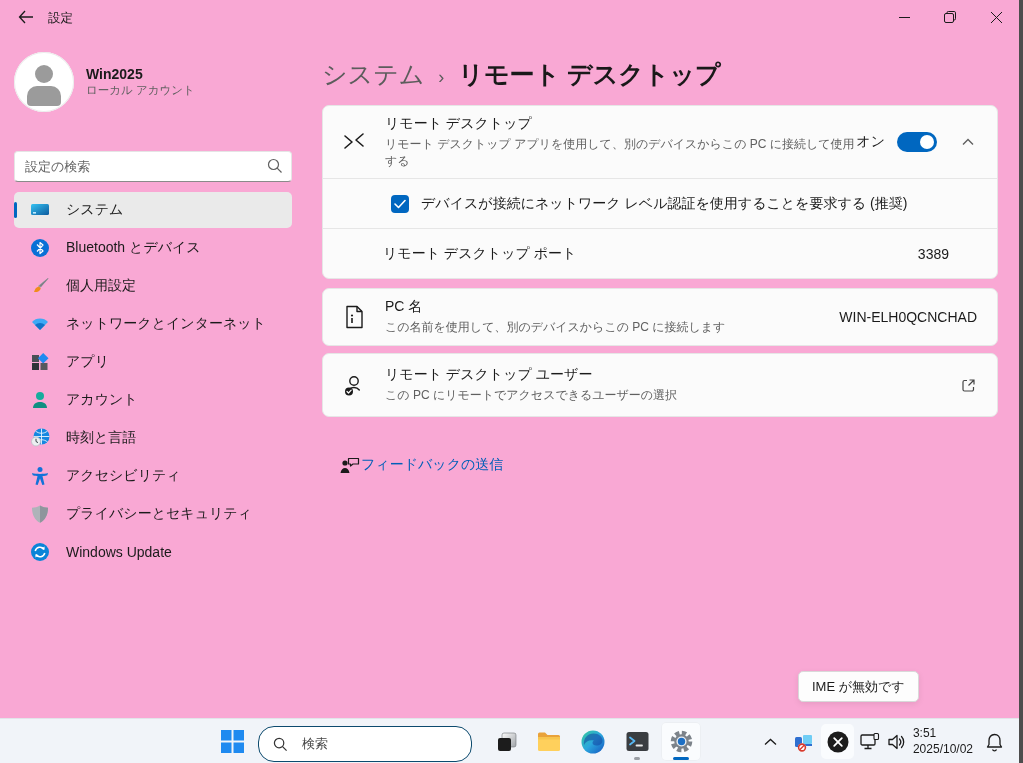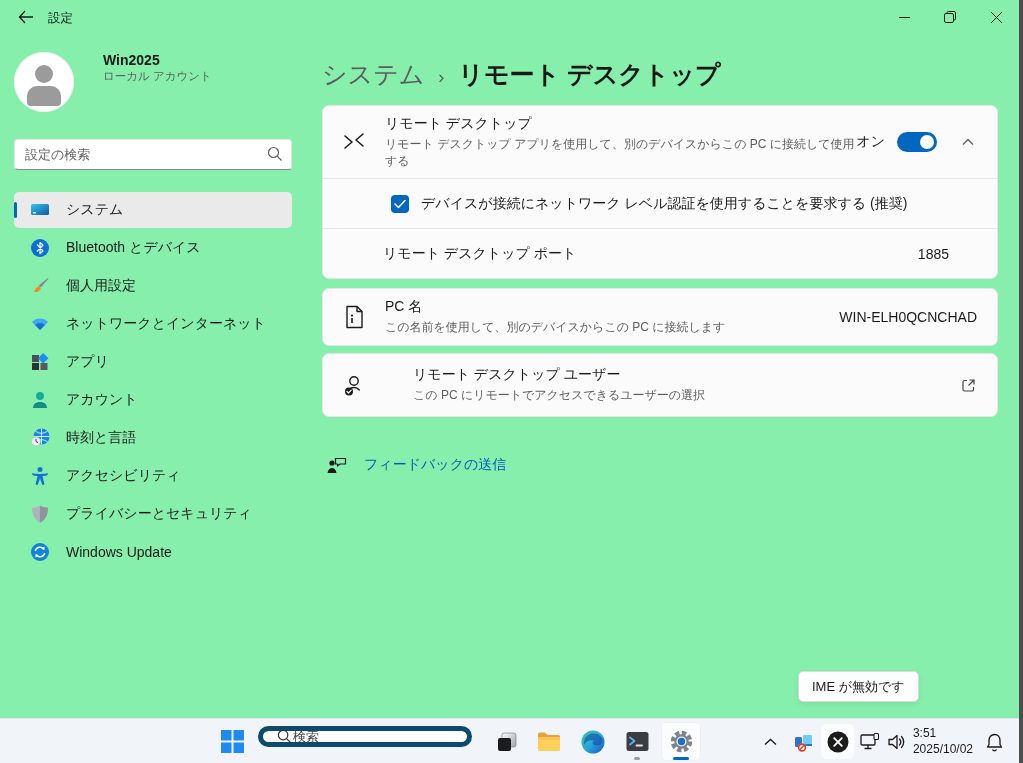--- a/index.html
+++ b/index.html
@@ -1,37 +1,37 @@
 <!DOCTYPE html>
 <html><head>
 <meta charset="utf-8">
 <style>
   * { margin:0; padding:0; box-sizing:border-box; }
   html,body { width:1023px; height:763px; }
   body { font-family:"Liberation Sans","DejaVu Sans",sans-serif; color:#1b1b1b; background:#f3f3f3; overflow:hidden; }
-  .screen { position:relative; width:1023px; height:763px; background:#86efac; overflow:hidden; }
+  .screen { position:relative; width:1023px; height:763px; background:#f9a8d4; overflow:hidden; }
   .screen-edge { position:absolute; top:0; right:0; width:4px; height:763px; background:#4d4d4d; z-index:50; }
 
   
   .titlebar { position:absolute; top:0; left:0; right:4px; height:34px; }
   .back-btn { position:absolute; left:10px; top:4px; width:32px; height:26px; display:flex; align-items:center; justify-content:center; border-radius:4px; cursor:pointer; }
   .app-title { position:absolute; left:48px; top:10px; font-size:12.5px; color:#1b1b1b; }
   .win-controls { position:absolute; right:0; top:0; height:34px; display:flex; }
   .win-btn { width:46px; height:34px; display:flex; align-items:center; justify-content:center; color:#1b1b1b; }
 
   
   .sidebar { position:absolute; top:34px; left:0; width:306px; bottom:45px; }
-  .user-block { position:absolute; top:18px; left:14px; display:flex; gap:29px; }
+  .user-block { position:absolute; top:18px; left:14px; display:flex; align-items:center; gap:12px; }
   .avatar { width:60px; height:60px; border-radius:50%; background:#ffffff; position:relative; overflow:hidden; box-shadow:0 0 0 1px #ececec inset; }
   .avatar .head { position:absolute; top:13px; left:21px; width:18px; height:18px; border-radius:50%; background:#9b9b9b; }
   .avatar .body { position:absolute; top:34px; left:13px; width:34px; height:20px; border-radius:10px 10px 4px 4px; background:#9b9b9b; }
   .user-name { font-size:14px; font-weight:700; }
   .user-type { font-size:11.5px; color:#5f5f5f; margin-top:1px; }
 
-  .search-wrap { position:absolute; top:105px; left:14px; width:278px; height:31px; }
+  .search-wrap { position:absolute; top:117px; left:14px; width:278px; height:31px; }
   .search-input { width:100%; height:100%; border:1px solid #e5e5e5; border-bottom:1px solid #8a8a8a; border-radius:4px; background:#fff; padding:0 30px 0 10px; font-size:13px; font-family:inherit; color:#1b1b1b; }
   .search-input::placeholder { color:#616161; }
   .search-glyph { position:absolute; right:9px; top:7px; width:16px; height:16px; color:#5f5f5f; }
 
   .nav { position:absolute; top:156px; left:0; width:306px; }
   .nav-item { position:relative; margin:2px 14px; height:36px; border-radius:5px; display:flex; align-items:center; padding-left:16px; gap:16px; cursor:pointer; }
   .nav-item.selected { background:#eaeaea; }
   .nav-item.selected::before { content:""; position:absolute; left:0; top:10px; width:3px; height:16px; border-radius:2px; background:#0067c0; }
   .nav-icon { width:20px; height:20px; flex:0 0 20px; display:flex; align-items:center; justify-content:center; }
   .nav-label { font-size:14px; }
@@ -57,34 +57,34 @@
   .toggle .knob { position:absolute; right:3px; top:3px; width:14px; height:14px; border-radius:50%; background:#fff; }
   .chev-btn { width:26px; height:26px; display:flex; align-items:center; justify-content:center; color:#5f5f5f; margin-left:6px; cursor:pointer; }
 
   .checkbox { width:18px; height:18px; border-radius:4px; background:#0067c0; margin:0 12px 0 68px; display:flex; align-items:center; justify-content:center; cursor:pointer; flex:0 0 18px; }
   .check-label { font-size:14px; }
   .port-label { font-size:14px; margin-left:60px; flex:1; }
   .port-value { font-size:14px; padding-right:48px; }
 
   .pccard { top:254px; height:58px; display:flex; align-items:center; padding:0 16px; }
   .pc-value { font-size:14px; padding-right:4px; }
-  .userscard { top:319px; height:64px; display:flex; align-items:center; padding:0 16px;gap:28px; }
+  .userscard { top:319px; height:64px; display:flex; align-items:center; padding:0 16px; }
   .ext-btn { width:26px; height:26px; display:flex; align-items:center; justify-content:center; color:#454545; cursor:pointer; }
 
-  .feedback { position:absolute; top:420px; left:4px; display:flex; align-items:center; gap:16px; cursor:pointer; }
+  .feedback { position:absolute; top:420px; left:17px; display:flex; align-items:center; cursor:pointer; }
   .feedback-icon { width:22px; height:22px; color:#1b1b1b; }
   .feedback-label { font-size:14px; color:#005fb8; }
 
   
   .ime-tip { position:absolute; left:798px; top:671px; height:31px; padding:0 13px; background:#fdfdfd; border:1px solid #d9d9d9; border-radius:5px; display:flex; align-items:center; font-size:13px; color:#1b1b1b; box-shadow:0 2px 6px rgba(0,0,0,.08); z-index:40; }
 
   
   .taskbar { position:absolute; left:0; right:0; bottom:0; height:45px; background:#f1f4f9; border-top:1px solid #e2e5ea; z-index:45; }
   .tb-btn { position:absolute; top:3px; width:40px; height:39px; border-radius:5px; display:flex; align-items:center; justify-content:center; cursor:pointer; }
-  .tb-search { position:absolute; left:258px; top:7px; width:214px; height:21px; border-radius:16px; background:#fff; border:5px solid #0c4a6e; display:flex; align-items:center; gap:1px; padding:0 14px; cursor:pointer; }
+  .tb-search { position:absolute; left:258px; top:7px; width:214px; height:36px; border-radius:16px; background:#fff; border:1px solid #0c4a6e; display:flex; align-items:center; gap:14px; padding:0 14px; cursor:pointer; }
   .tb-search-text { font-size:13px; color:#454545; }
   .indicator { position:absolute; bottom:1px; left:50%; transform:translateX(-50%); height:3px; border-radius:2px; }
   .ind-run { width:6px; background:#9b9fa5; }
   .ind-active { width:16px; background:#0067c0; }
   .tb-active { background:#fafcfe; box-shadow:0 0 0 1px #eceff3 inset; }
   .tray-btn { position:absolute; top:5px; height:35px; display:flex; align-items:center; justify-content:center; border-radius:5px; cursor:pointer; }
   .ime-tray { background:#fafcfe; }
   .clock { position:absolute; right:50px; top:6px; text-align:left; font-size:12px; color:#1b1b1b; line-height:16px; cursor:pointer; }
 </style>
 </head>
@@ -280,21 +280,21 @@
       <div class="exp-sub">
         <div class="checkbox">
           <svg width="12" height="10" viewBox="0 0 12 10">
               <path d="M1 5 L4.5 8.5 L11 1.5" stroke="#fff" stroke-width="1.6" fill="none" stroke-linecap="round" stroke-linejoin="round"></path>
             </svg>
         </div>
         <span class="check-label">デバイスが接続にネットワーク レベル認証を使用することを要求する (推奨)</span>
       </div>
       <div class="exp-sub">
         <span class="port-label">リモート デスクトップ ポート</span>
-        <span class="port-value">1885</span>
+        <span class="port-value">3389</span>
       </div>
     </div>
 
     <div class="card pccard">
       <svg class="rowicon" viewBox="0 0 26 26">
           <path d="M6 2.5 H16 L21 7.5 V23.5 H6 Z" stroke="#1b1b1b" stroke-width="1.4" fill="none" stroke-linejoin="round"></path>
           <path d="M16 2.5 V7.5 H21" stroke="#1b1b1b" stroke-width="1.4" fill="none" stroke-linejoin="round"></path>
           <circle cx="11" cy="11.5" r="1.1" fill="#1b1b1b"></circle>
           <path d="M11 14 V19" stroke="#1b1b1b" stroke-width="1.6"></path>
         </svg>

